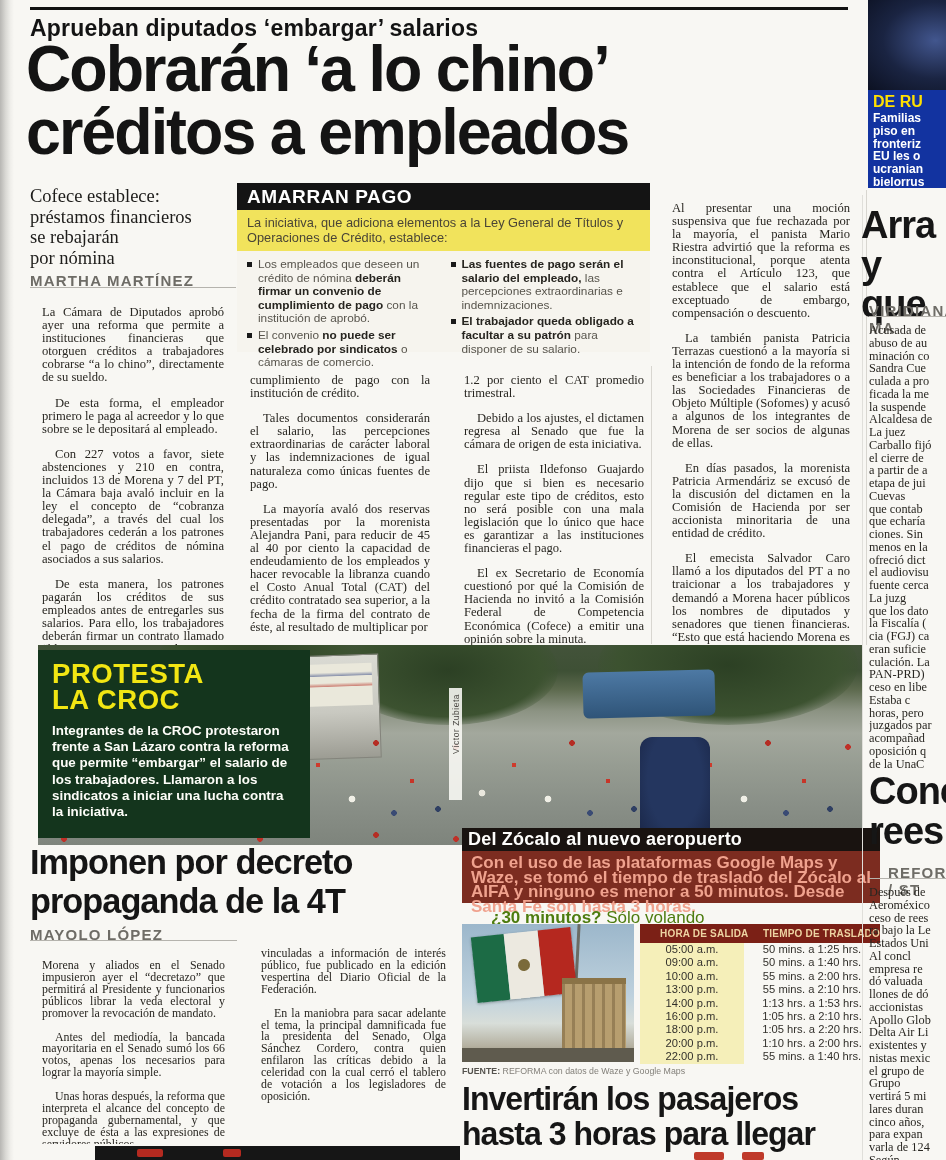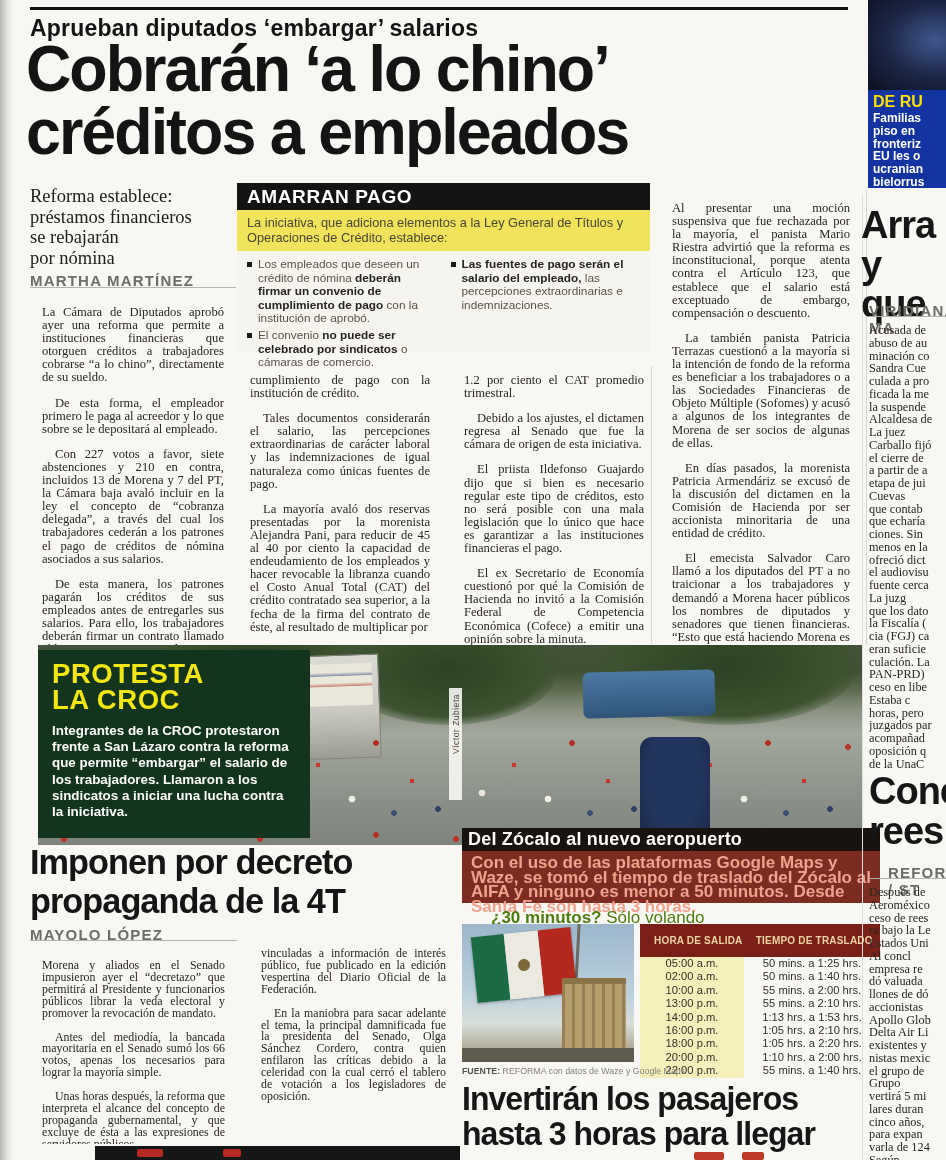--- a/index.html
+++ b/index.html
@@ -98,22 +98,22 @@
     display:flex;box-shadow:0 1px 3px rgba(0,0,0,.3);}
   .flag>div{flex:1;} .fg{background:#1c6b45;} .fw{background:#ece9e0;position:relative;} .fr{background:#b5281f;}
   .emblem{position:absolute;left:50%;top:50%;width:12px;height:12px;margin:-6px 0 0 -6px;
     border-radius:50%;background:#7a6a3a;}
   .pole{position:absolute;left:112px;top:0;width:3px;height:138px;background:#6b6b64;transform:rotate(3deg);}
   .tower{position:absolute;right:8px;bottom:14px;width:64px;height:64px;background:#b79e6f;
     border-top:6px solid #8a7347;
     background-image:repeating-linear-gradient(90deg,rgba(90,70,40,.35) 0 3px,rgba(0,0,0,0) 3px 10px);}
   .ground{position:absolute;left:0;bottom:0;width:100%;height:14px;background:#5f5b4e;}
   .z-table{left:640px;top:924px;width:240px;}
-  .thead{display:flex;height:33px;background:#7b2016;color:#edd3a2;font-size:10px;font-weight:700;
-    align-items:center;text-align:center;letter-spacing:.2px;padding-left:8px;}
+  .thead{display:flex;height:19px;background:#7b2016;color:#edd3a2;font-size:10px;font-weight:700;
+    align-items:center;text-align:right;letter-spacing:.2px;padding-left:8px;}
   .th0{width:104px;} .th1{width:136px;}
   .trow{display:flex;height:13.4px;font-size:11.2px;color:#33312c;align-items:center;text-align:center;}
   .tc0{width:104px;background:#f5efb9;height:100%;line-height:13.4px;}
   .tc1{width:136px;line-height:13.4px;}
   .z-source{left:462px;top:1066px;font-size:8.8px;color:#83807a;}
   .z-source b{color:#55534e;}
   .pas-headline{left:462px;top:1082px;font-weight:800;font-size:33px;line-height:1.06;
     letter-spacing:-1px;color:#161616;white-space:pre-line;transform:scaleX(.97);transform-origin:left top;}
   .red-mark{top:1152px;height:8px;background:#bf3a2a;border-radius:2px;}
 
@@ -139,21 +139,21 @@
 <body>
 
 <div class="page">
   <div class="abs scan-edge"></div>
 
   <div class="abs top-rule"></div>
   <div class="abs kicker">Aprueban diputados ‘embargar’ salarios</div>
   <h1 class="abs headline" style="margin:0">Cobrarán ‘a lo chino’
 créditos a empleados</h1>
 
-  <div class="abs deck">Reforma establece:
+  <div class="abs deck">Cofece establece:
 préstamos financieros
 se rebajarán
 por nómina</div>
   <div class="abs byline b1">MARTHA MARTÍNEZ</div>
   <div class="abs byline-rule b1r"></div>
   <div class="abs serif-col c1">
       <p>La Cámara de Diputados aprobó ayer una reforma que permite a instituciones financieras que otorguen créditos a trabajadores cobrarse “a lo chino”, directamente de su sueldo.</p>
       <p>De esta forma, el empleador primero le paga al acreedor y lo que sobre se le depositará al empleado.</p>
       <p>Con 227 votos a favor, siete abstenciones y 210 en contra, incluidos 13 de Morena y 7 del PT, la Cámara baja avaló incluir en la ley el concepto de “cobranza delegada”, a través del cual los trabajadores cederán a los patrones el pago de créditos de nómina asociados a sus salarios.</p>
       <p>De esta manera, los patrones pagarán los créditos de sus empleados antes de entregarles sus salarios. Para ello, los trabajadores deberán firmar un contrato llamado “libranza” y un convenio de</p>
@@ -190,20 +190,24 @@
           <div class="bullet">
             <span class="sq"></span>
             <span><span>El convenio </span><b>no puede ser celebrado por sindicatos</b><span> o cámaras de comercio.</span></span>
           </div>
         </div>
       <div class="am-colR">
           <div class="bullet">
             <span class="sq"></span>
             <span><b>Las fuentes de pago serán el salario del empleado,</b><span> las percepciones extraordinarias e indemnizaciones.</span></span>
           </div>
+          <div class="bullet">
+            <span class="sq"></span>
+            <span><b>El trabajador queda obligado a facultar a su patrón</b><span> para disponer de su salario.</span></span>
+          </div>
         </div>
     </div>
   </div>
 
   <div class="abs photo">
     <div class="tree" style="left:300px;top:-30px;width:220px;height:110px;"></div>
     <div class="tree" style="left:560px;top:-40px;width:260px;height:120px;"></div>
     <div class="tree" style="left:120px;top:-35px;width:200px;height:100px;"></div>
     <div class="truck">
       <div class="truck-banner"></div>
@@ -258,21 +262,21 @@
     <div class="thead">
       <div class="th0">HORA DE SALIDA</div>
       <div class="th1">TIEMPO DE TRASLADO</div>
     </div>
     <div>
         <div class="trow">
           <div class="tc0">05:00 a.m.</div>
           <div class="tc1">50 mins. a 1:25 hrs.</div>
         </div>
         <div class="trow">
-          <div class="tc0">02:00 a.m.</div>
+          <div class="tc0">09:00 a.m.</div>
           <div class="tc1">50 mins. a 1:40 hrs.</div>
         </div>
         <div class="trow">
           <div class="tc0">10:00 a.m.</div>
           <div class="tc1">55 mins. a 2:00 hrs.</div>
         </div>
         <div class="trow">
           <div class="tc0">13:00 p.m.</div>
           <div class="tc1">55 mins. a 2:10 hrs.</div>
         </div>

